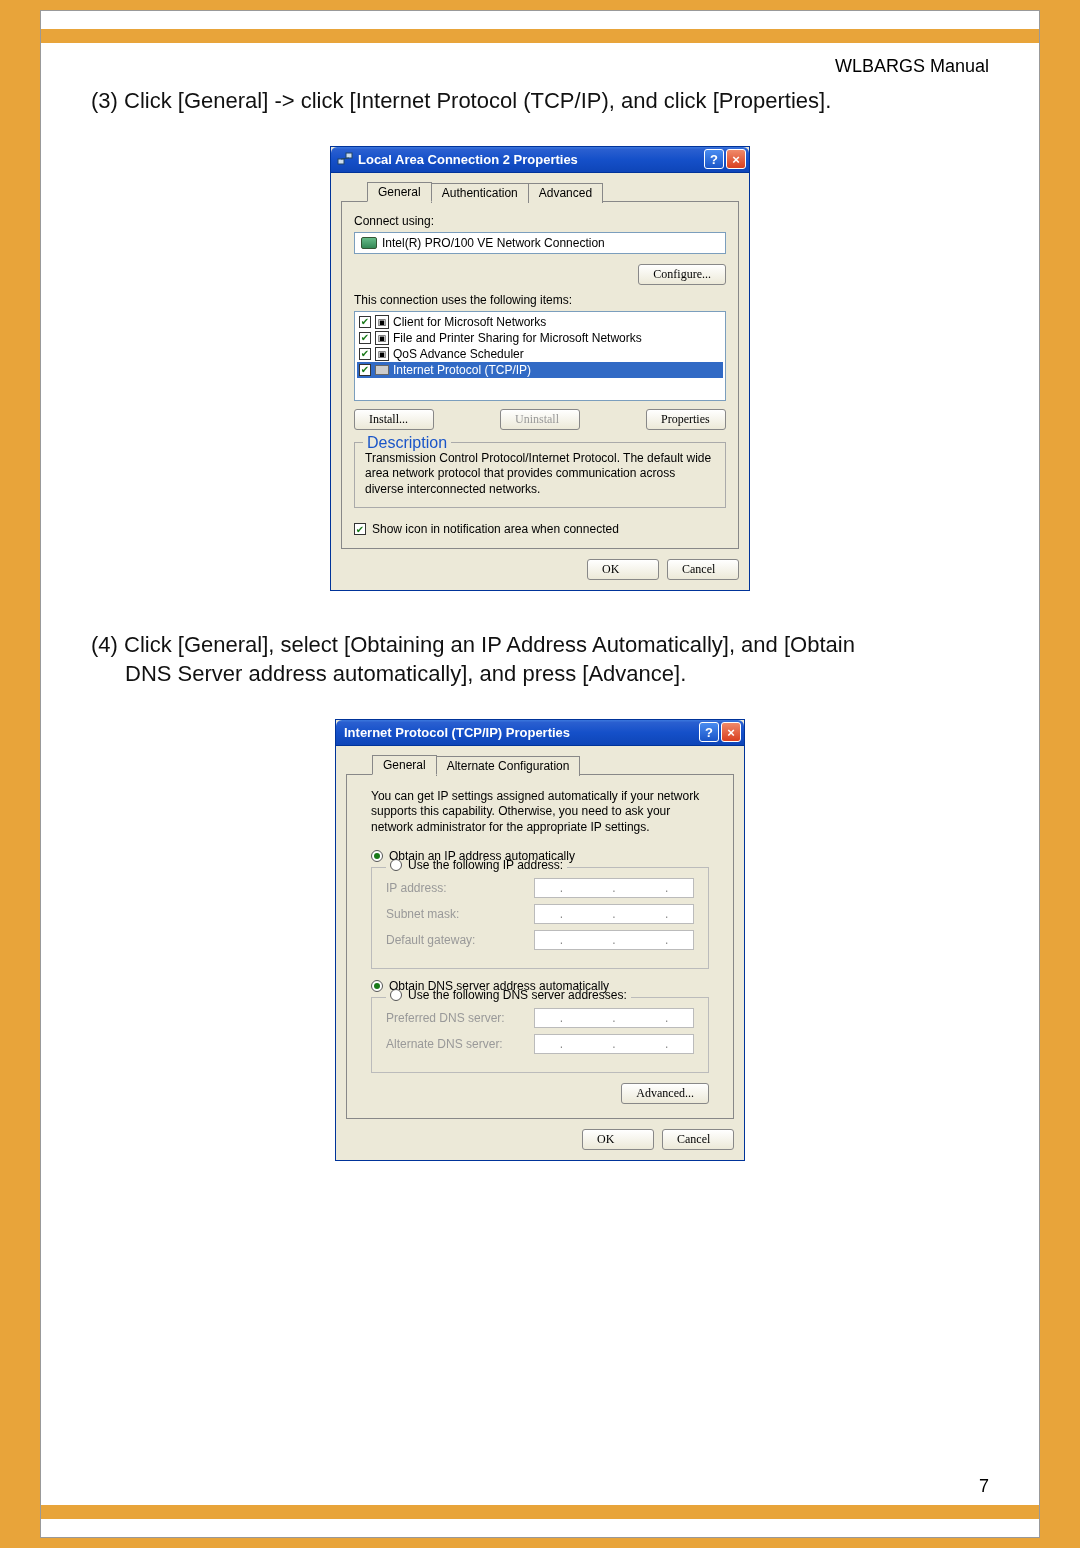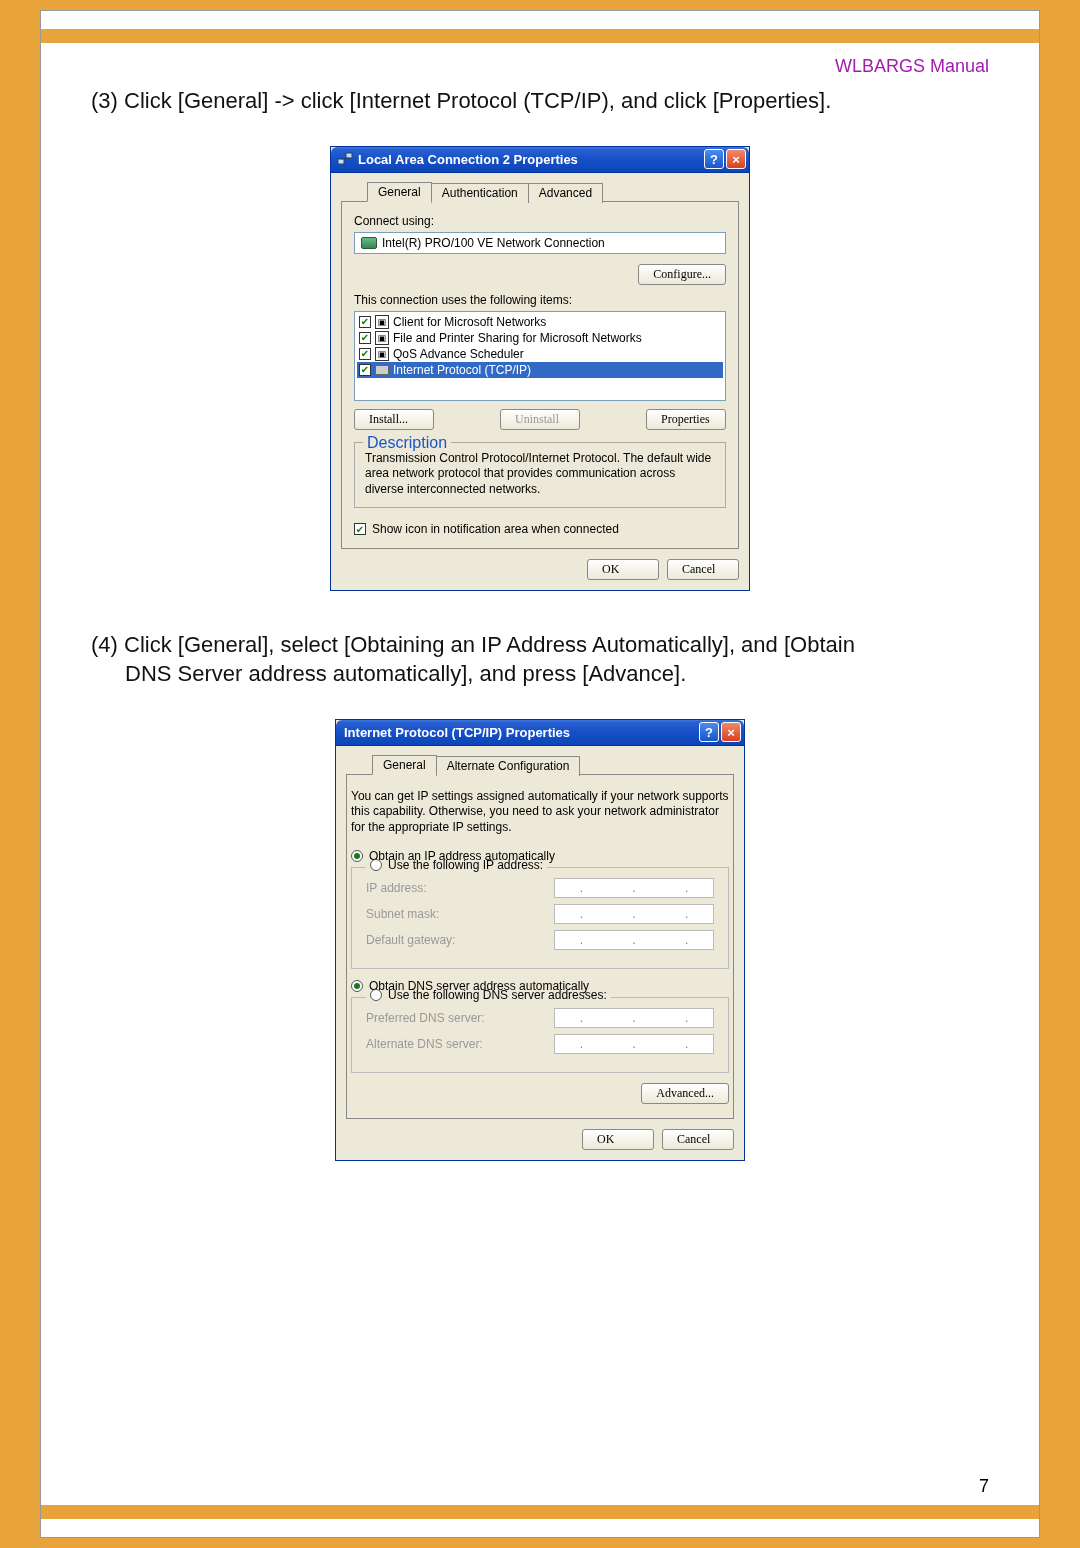--- a/index.html
+++ b/index.html
@@ -37,21 +37,21 @@
     position: absolute;
     top: 45px;
     left: 50px;
     right: 50px;
     bottom: 50px;
   }
   .manual-label {
     text-align: right;
     font-family: "Segoe UI", "Myriad Pro", Arial, sans-serif;
     font-size: 18px;
-    color: #a21caf;
+    color: #000000;
     margin-bottom: 10px;
   }
   .instruction {
     font-family: "Segoe UI", "Myriad Pro", Arial, sans-serif;
     font-size: 22px;
     color: #111;
     margin-bottom: 30px;
     line-height: 1.3;
   }
   .instruction .indent {
@@ -313,21 +313,21 @@
         <div class="title-btns">
           <div class="title-btn help-btn">?</div>
           <div class="title-btn close-btn">×</div>
         </div>
       </div>
       <div class="dialog-body">
         <div class="tabs">
           <div class="tab active">General</div>
           <div class="tab">Alternate Configuration</div>
         </div>
-        <div class="tab-panel" style="padding:14px 4px;">
+        <div class="tab-panel" style="padding:14px 24px;">
           <div class="helptext">You can get IP settings assigned automatically if your network supports this capability. Otherwise, you need to ask your network administrator for the appropriate IP settings.</div>
 
           <div class="radio-row">
             <span class="radio selected"></span>
             <span>Obtain an IP address automatically</span>
           </div>
           <fieldset class="ip-group">
             <div class="radio-row" style="margin-top:-20px; background:#ece9d8; width:fit-content; padding:0 4px;">
               <span class="radio"></span>
               <span>Use the following IP address:</span>

